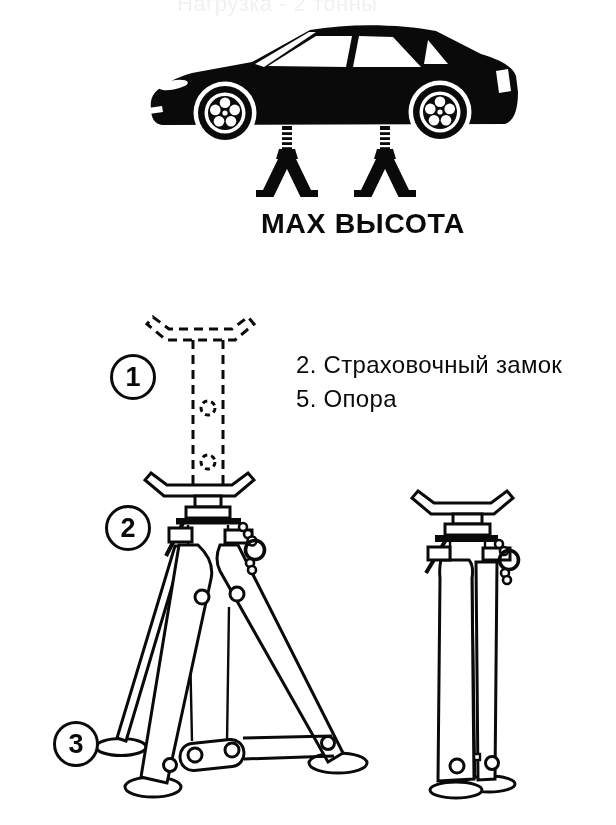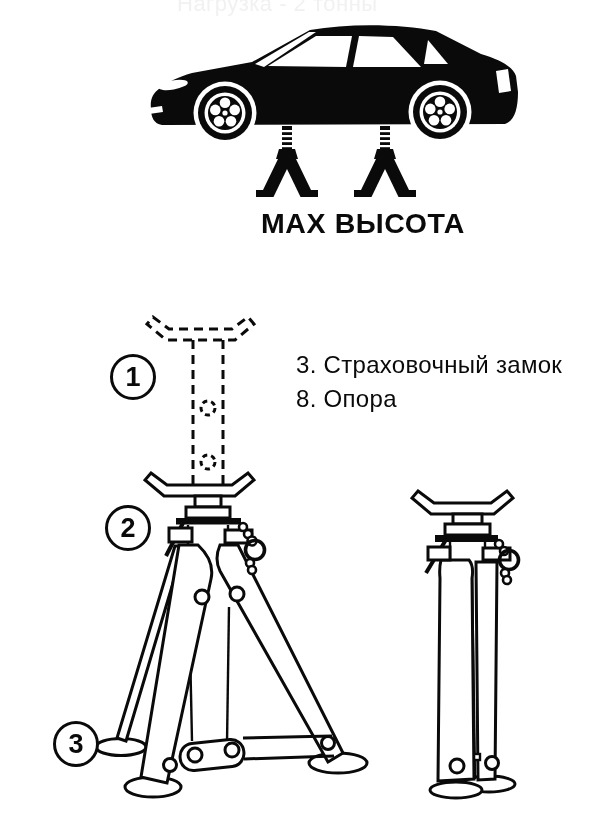--- a/index.html
+++ b/index.html
@@ -199,17 +199,17 @@
     <span>1</span>
   </div>
   <div class="callout c2">
     <span>2</span>
   </div>
   <div class="callout c3">
     <span>3</span>
   </div>
 
   <div class="legend">
-    <div>3. Страховочный замок</div>
-    <div>8. Опора</div>
+    <div>2. Страховочный замок</div>
+    <div>5. Опора</div>
   </div>
 
 </div>
 
 </body></html>

